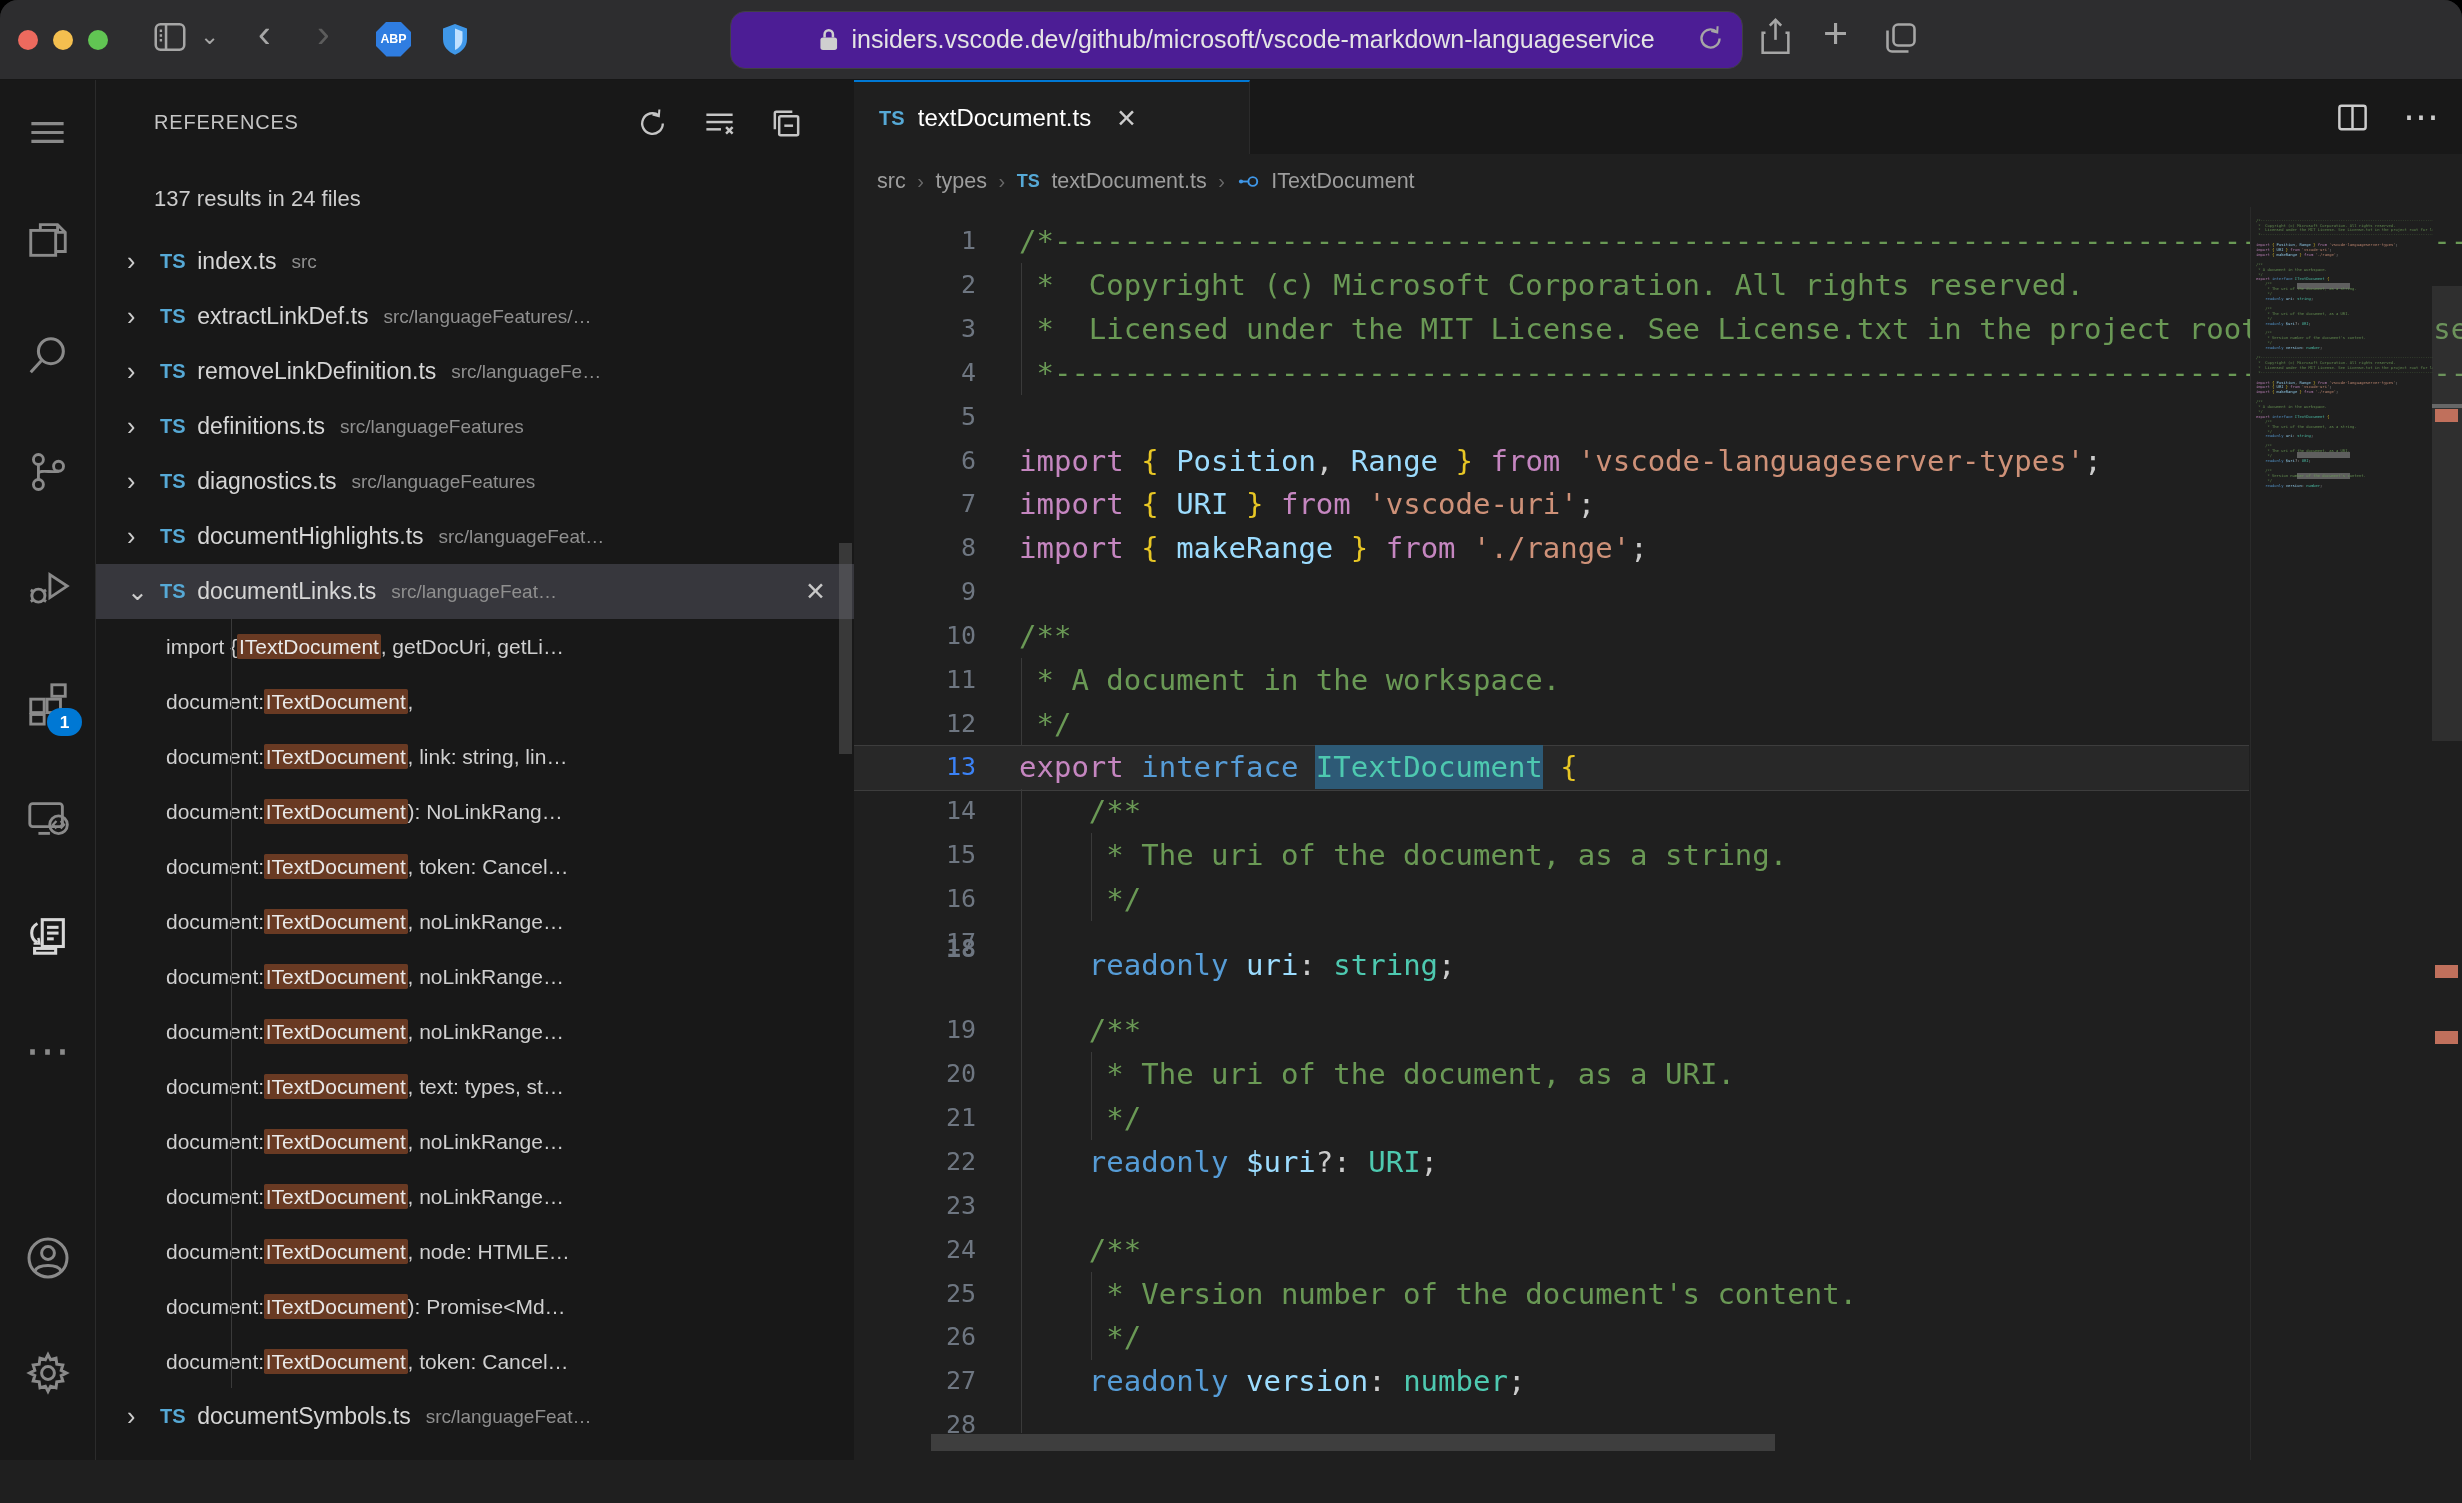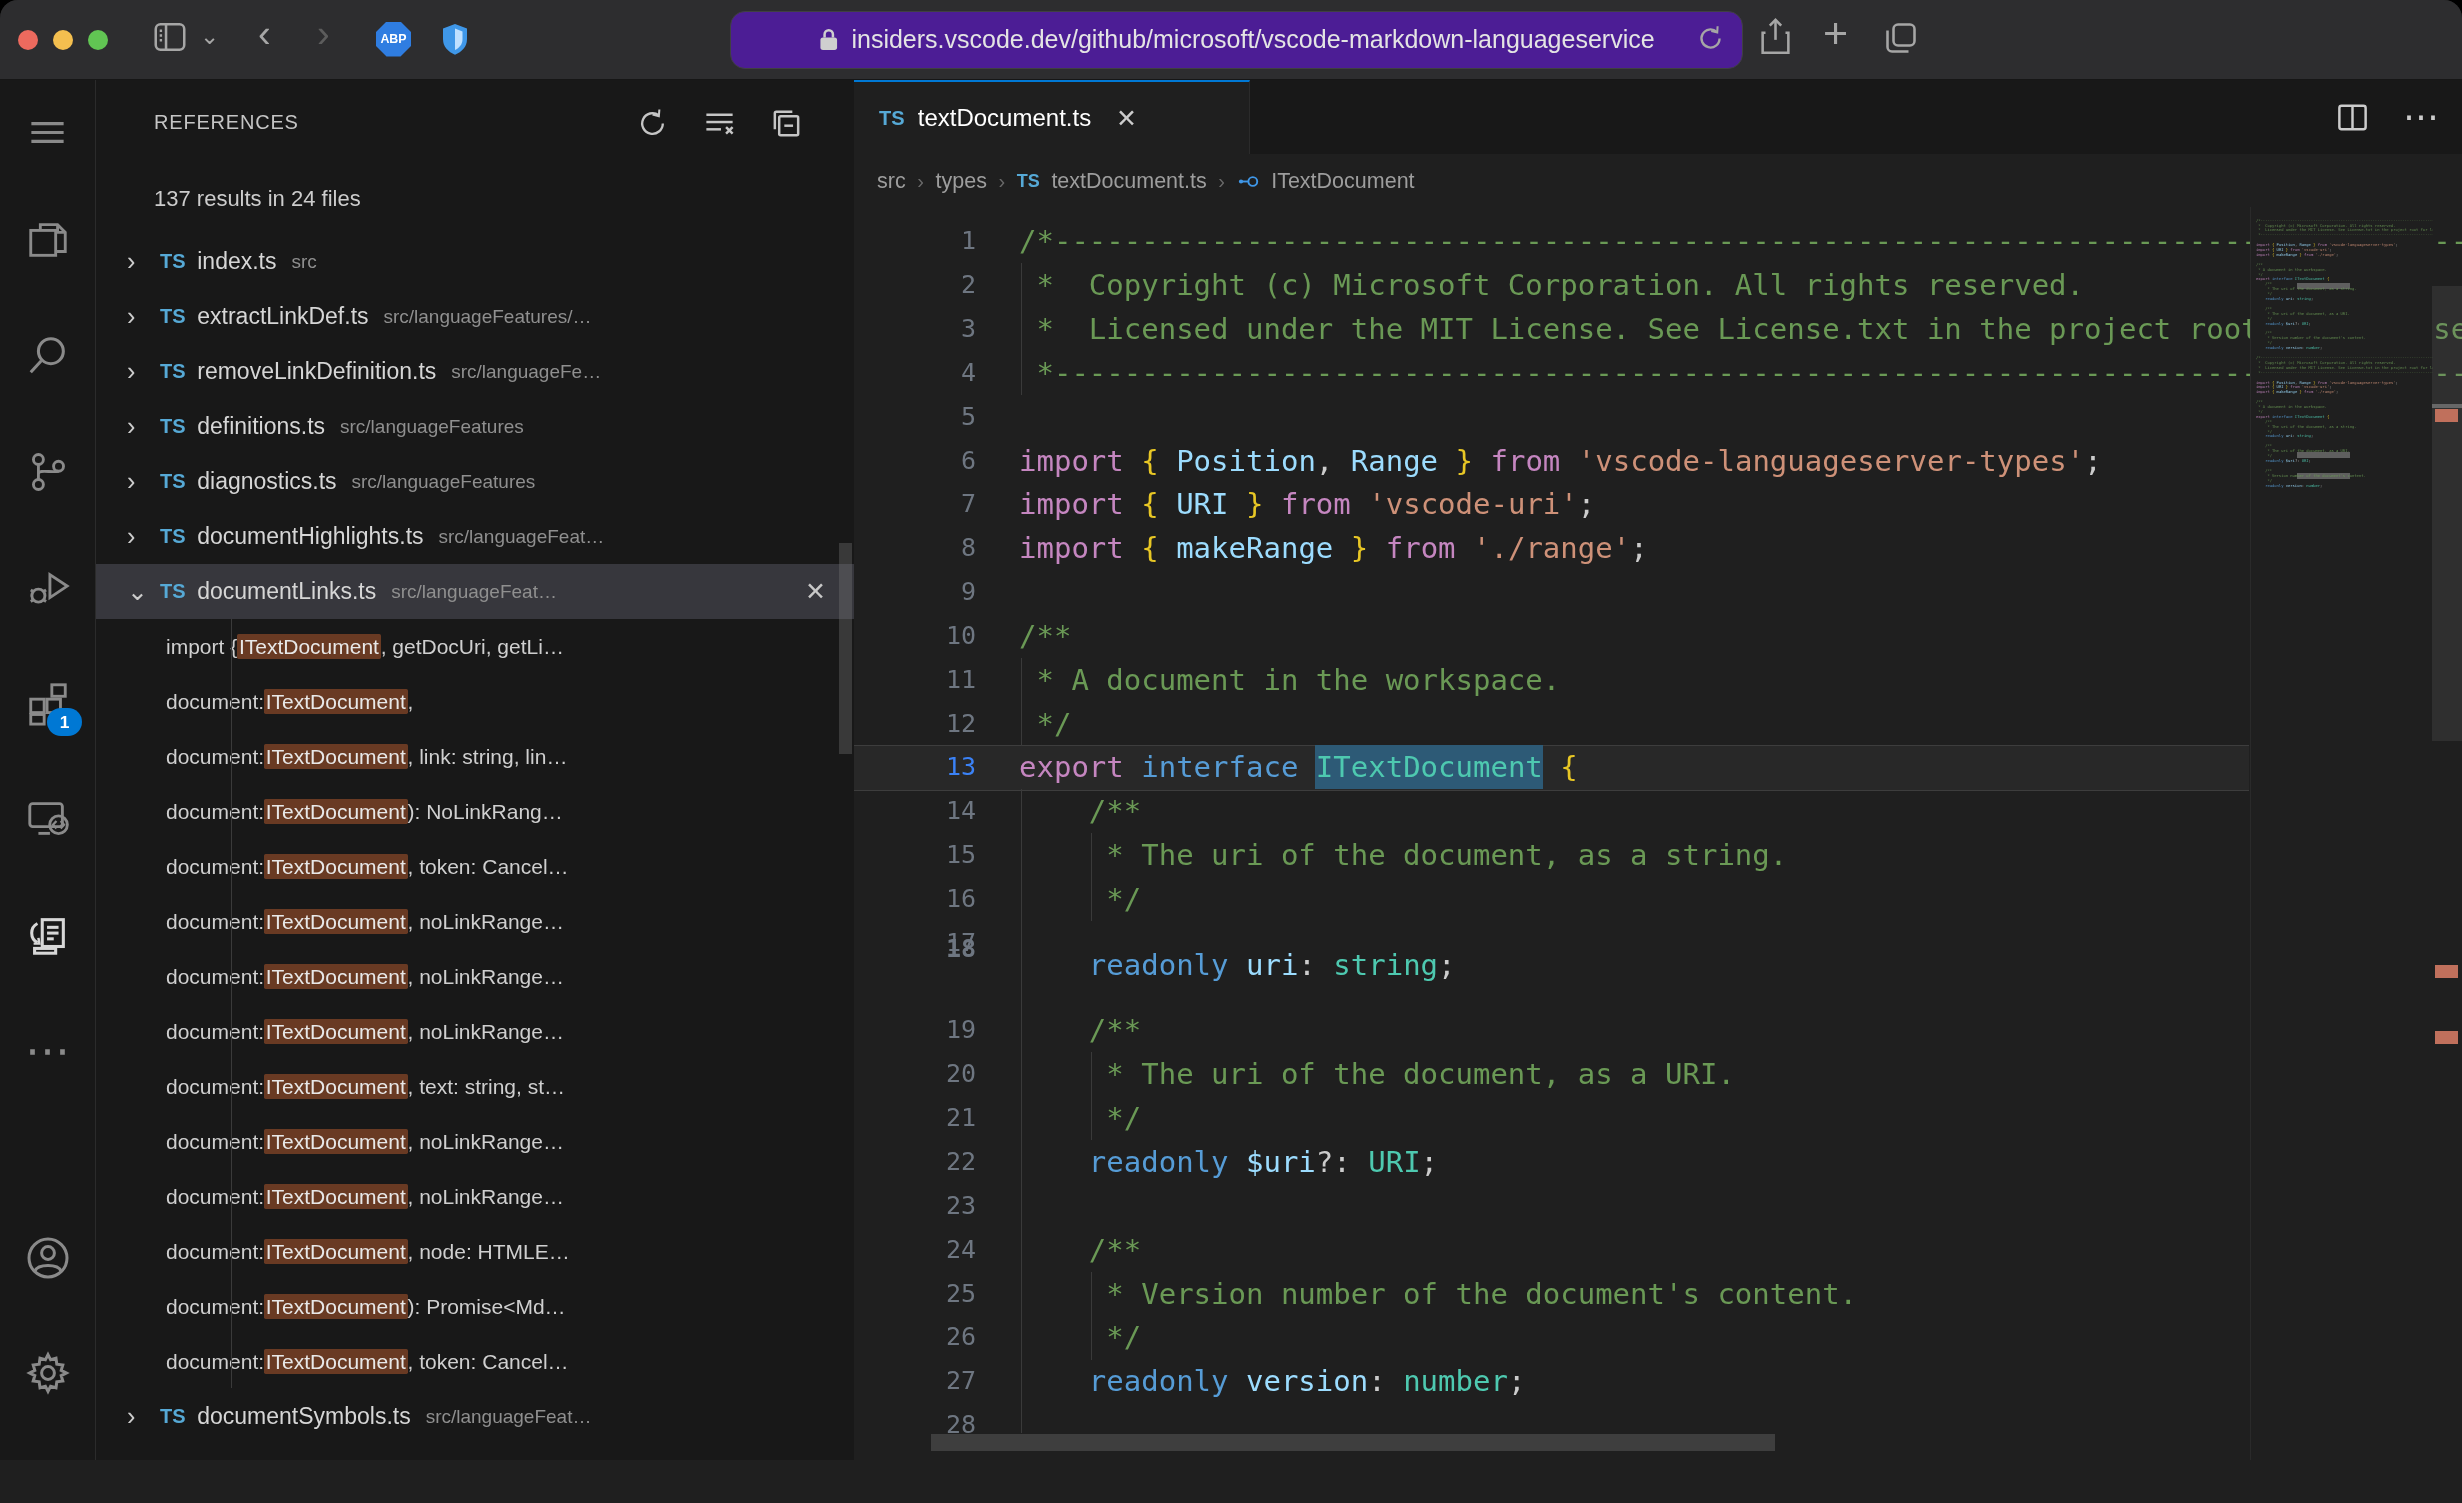--- a/index.html
+++ b/index.html
@@ -335,21 +335,21 @@
             <span>, noLinkRange…</span>
           </div>
           <div class="row result-row">
             <span>document: </span>
             <span class="match">ITextDocument</span>
             <span>, noLinkRange…</span>
           </div>
           <div class="row result-row">
             <span>document: </span>
             <span class="match">ITextDocument</span>
-            <span>, text: string, st…</span>
+            <span>, text: types, st…</span>
           </div>
           <div class="row result-row">
             <span>document: </span>
             <span class="match">ITextDocument</span>
             <span>, noLinkRange…</span>
           </div>
           <div class="row result-row">
             <span>document: </span>
             <span class="match">ITextDocument</span>
             <span>, noLinkRange…</span>

